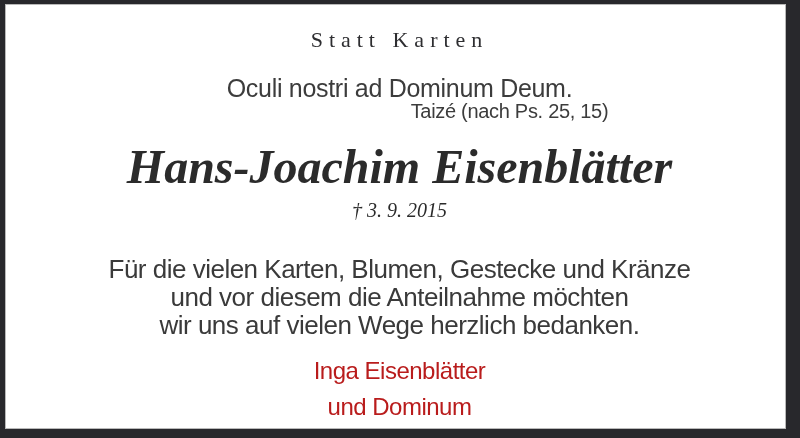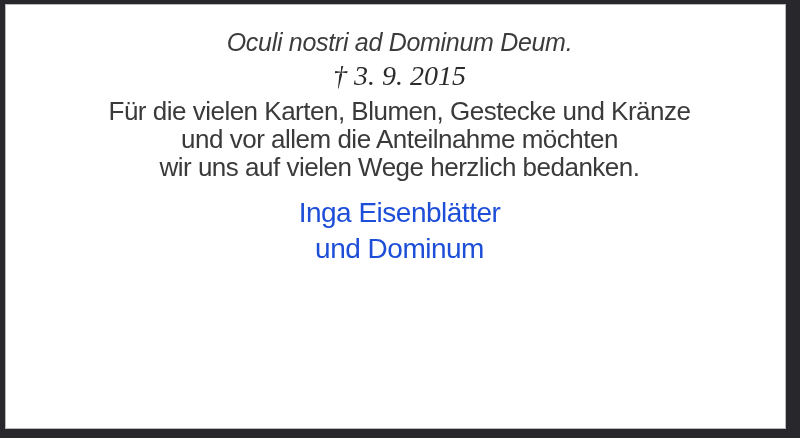--- a/index.html
+++ b/index.html
@@ -29,21 +29,20 @@
     margin-top: 24px;
     font-family: "Liberation Serif", serif;
     font-size: 22px;
     line-height: 22px;
     letter-spacing: 6px;
     color: #2e2e31;
   }
   .quote {
     width: fit-content;
     margin: 24px auto 8px auto;
-    font-style: italic;
   }
   .quote-text {
     font-family: "Liberation Sans", sans-serif;
     font-size: 25px;
     line-height: 26px;
     letter-spacing: -0.3px;
     color: #3c3c3c;
   }
   .quote-attrib {
     font-family: "Liberation Sans", sans-serif;
@@ -60,58 +59,61 @@
     font-style: italic;
     font-weight: bold;
     font-size: 48px;
     line-height: 52px;
     color: #2b2b2b;
   }
   .date {
     margin-top: 4px;
     font-family: "Liberation Serif", serif;
     font-style: italic;
-    font-size: 28px;
+    font-size: 20px;
     line-height: 26px;
     color: #2b2b2b;
   }
   .thanks {
-    margin-top: 8px;
+    margin-top: 32px;
     font-family: "Liberation Sans", sans-serif;
     font-size: 26px;
     line-height: 28px;
     letter-spacing: -0.5px;
     color: #3a3a3a;
   }
   .signature {
     margin-top: 14px;
     font-family: "Liberation Sans", sans-serif;
-    font-size: 28px;
+    font-size: 24px;
     line-height: 36px;
     letter-spacing: -0.5px;
-    color: #1d4ed8;
+    color: #b91c1c;
   }
 </style>
 </head>
 <body>
 
 <div class="frame">
   <div class="inner">
 
+    <div class="statt">Statt Karten</div>
 
     <div class="quote">
       <div class="quote-text">Oculi nostri ad Dominum Deum.</div>
+      <div class="quote-attrib">Taizé (nach Ps. 25, 15)</div>
     </div>
 
+    <div class="name">Hans-Joachim Eisenblätter</div>
 
     <div class="date">† 3. 9. 2015</div>
 
     <div class="thanks">
       <div>Für die vielen Karten, Blumen, Gestecke und Kränze</div>
-      <div>und vor allem die Anteilnahme möchten</div>
+      <div>und vor diesem die Anteilnahme möchten</div>
       <div>wir uns auf vielen Wege herzlich bedanken.</div>
     </div>
 
     <div class="signature">
       <div>Inga Eisenblätter</div>
       <div>und Dominum</div>
     </div>
 
   </div>
 </div>

